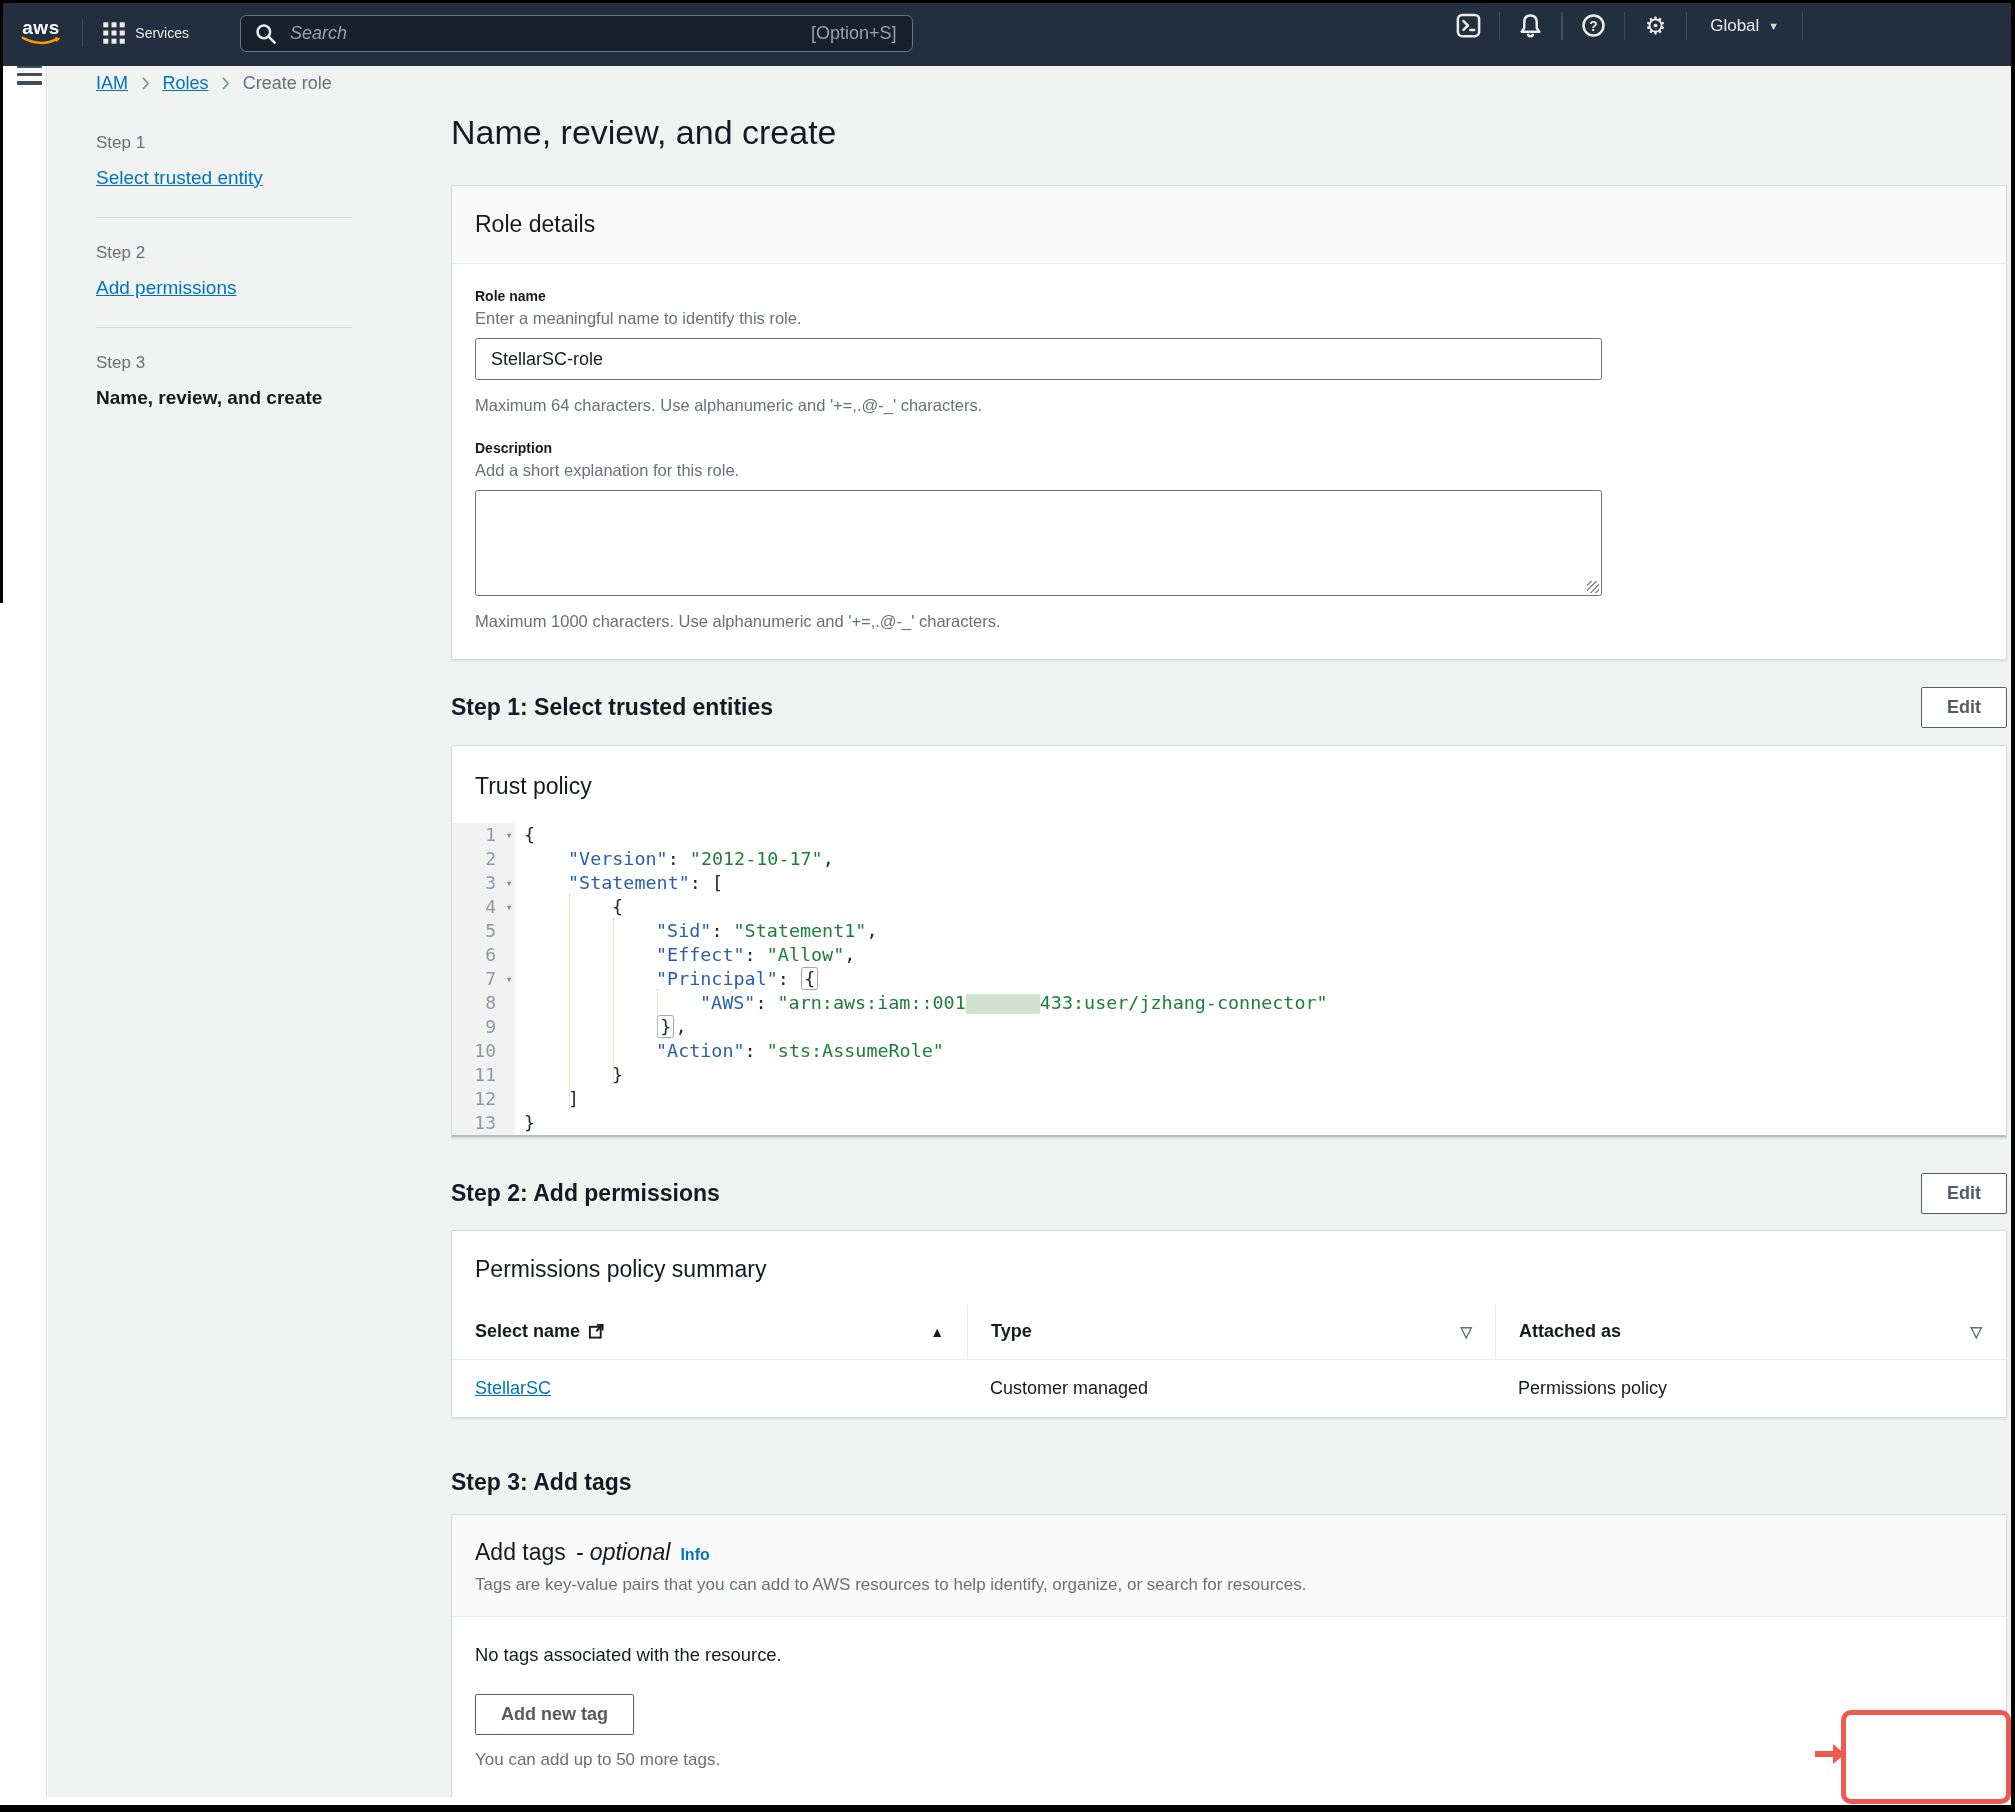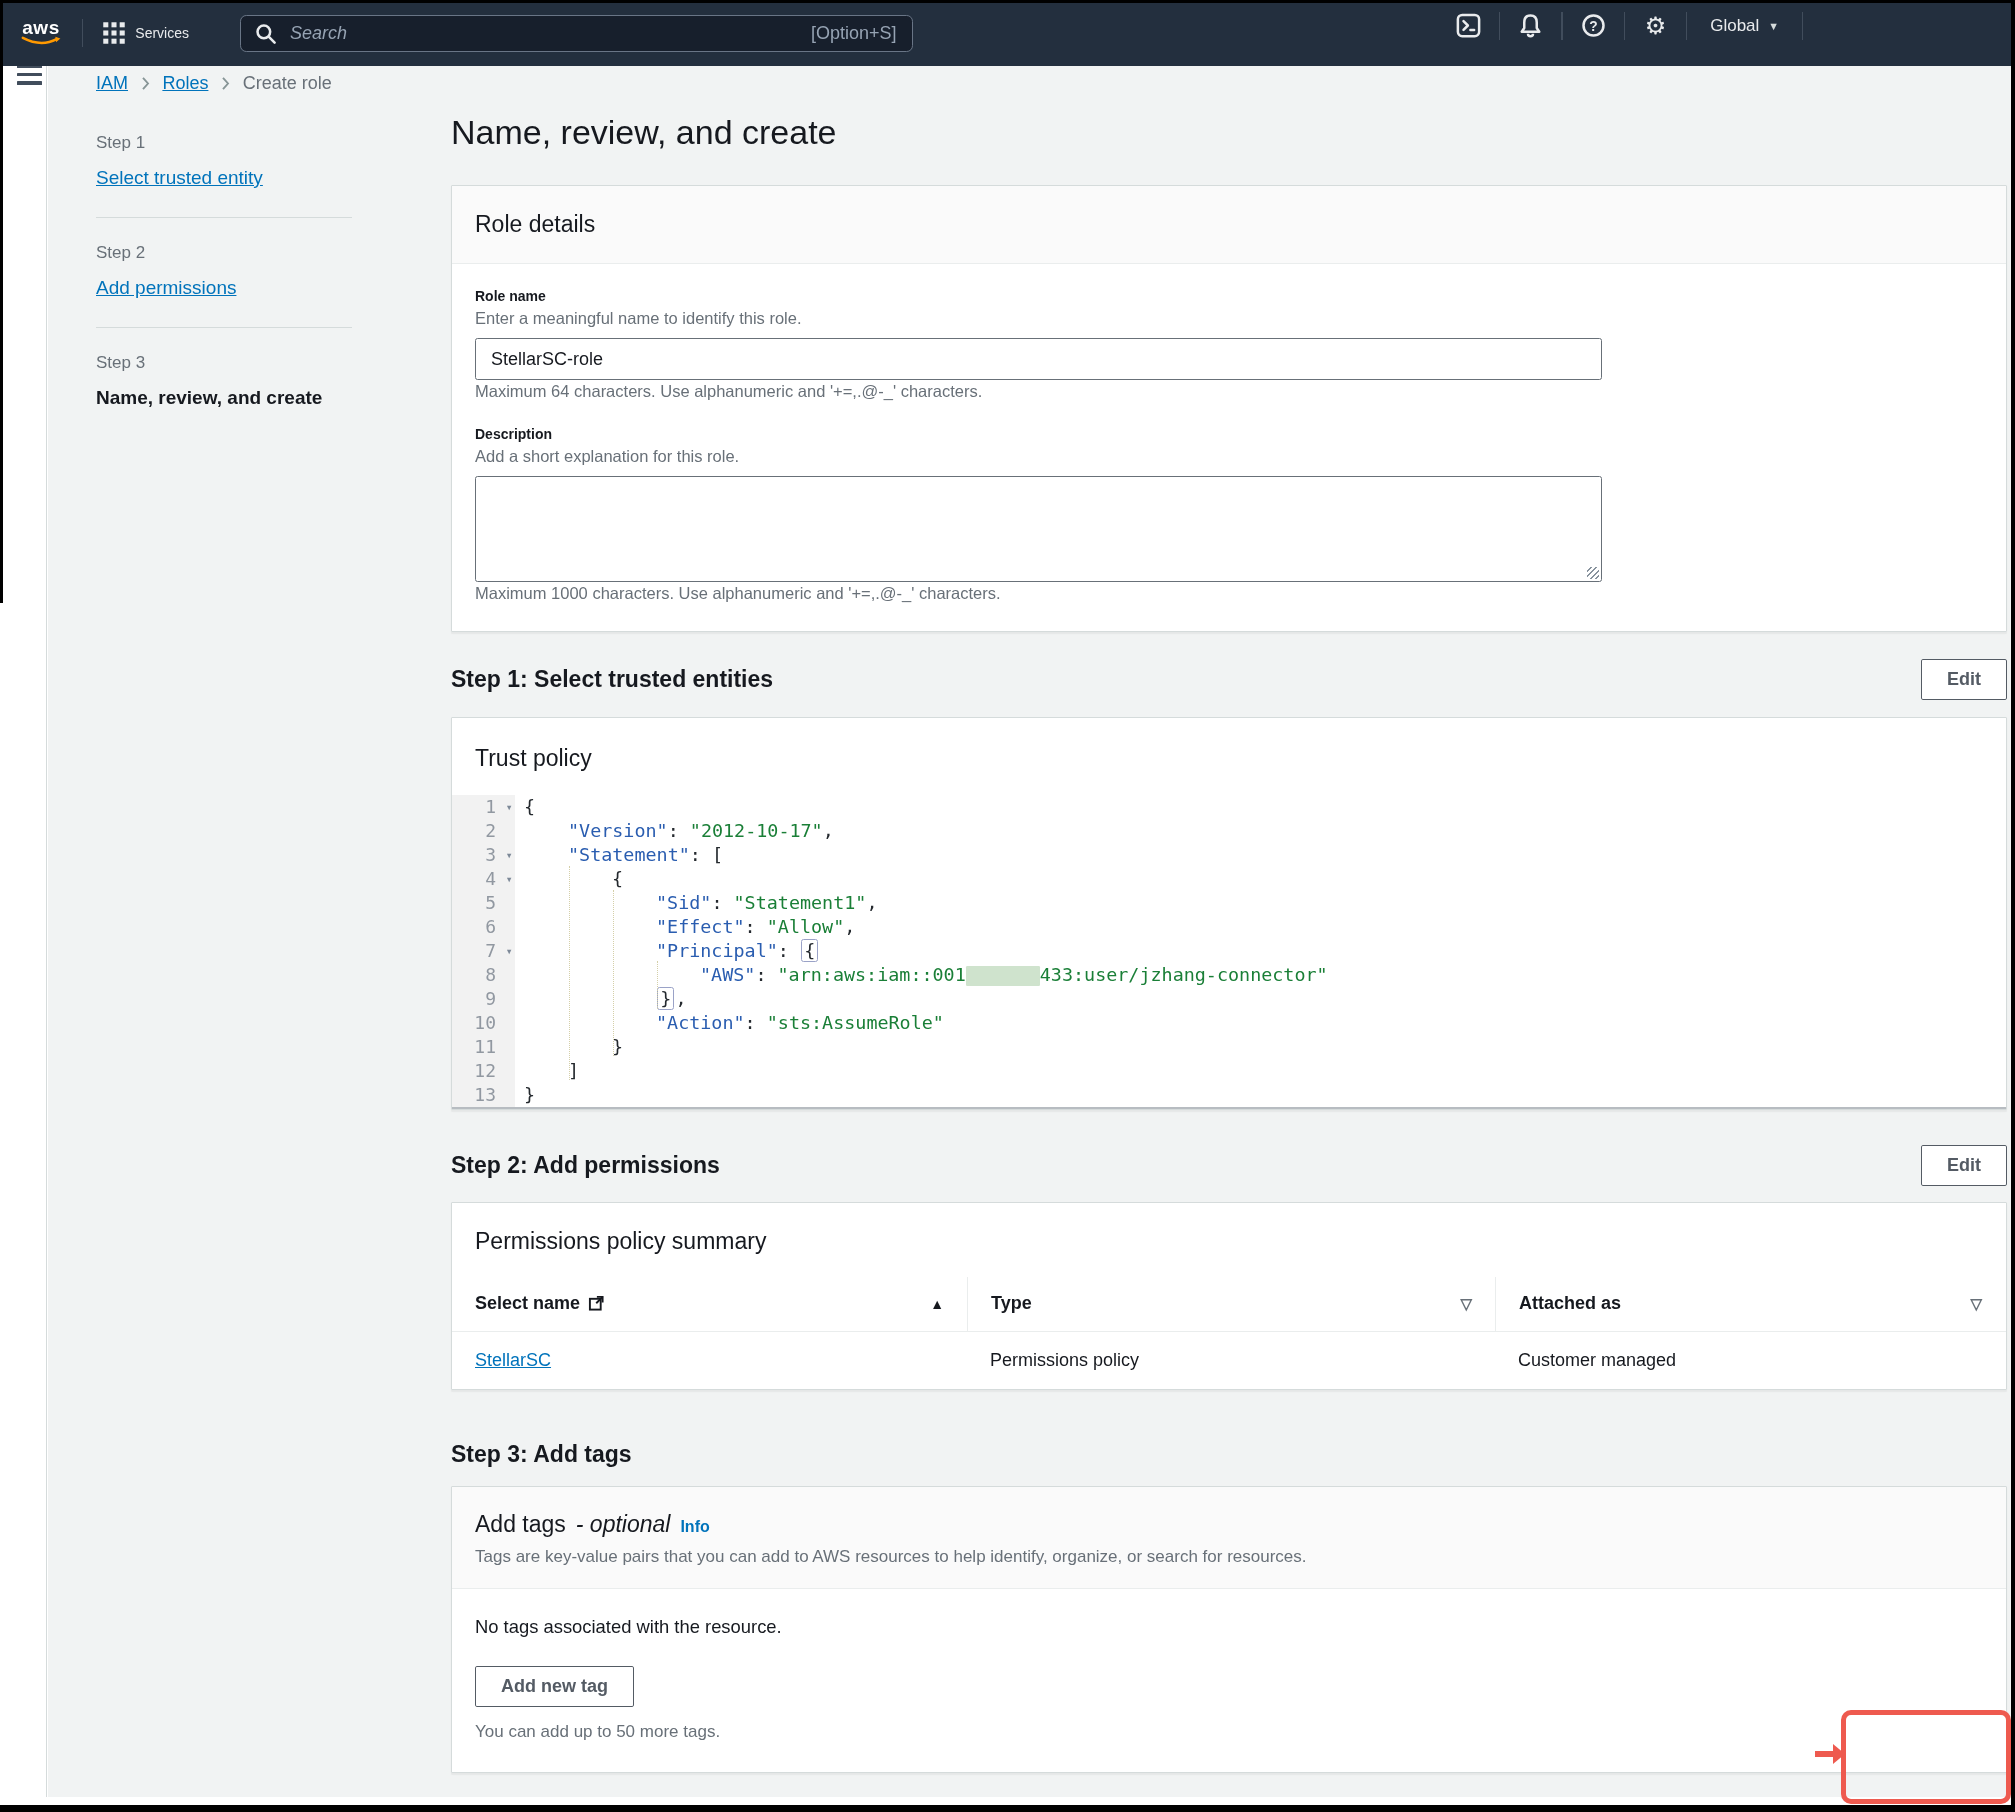--- a/index.html
+++ b/index.html
@@ -58,21 +58,21 @@
   .page-title { margin-top:62px; font-size:34px; font-weight:300; color:#16191f; }
 
   
   .card { background:#fff; border:1.3px solid #d5dbdb; border-radius:1px; box-shadow:0 1.3px 1.3px rgba(0,0,0,0.05); }
   .card-header { background:#fafafa; border-bottom:1.3px solid #eaeded; padding:25px 23px; }
   .card-title { font-size:23px; color:#16191f; }
   .card-body { padding:24px 23px 28px 23px; }
 
   .field-label { font-size:14px; font-weight:bold; color:#16191f; }
   .field-help { font-size:16.5px; color:#687078; margin-top:5px; }
-  .field-constraint { font-size:16.5px; color:#687078; margin-top:2px; }
+  .field-constraint { font-size:16.5px; color:#687078; margin-top:16px; }
   .text-input { display:block; width:1127px; height:42px; border:1.3px solid #687078; border-radius:2.5px;
     font-size:18px; color:#16191f; padding:0 15px; margin-top:10px; outline:none; background:#fff;
     font-family:"Liberation Sans", sans-serif; }
   .textarea-wrap { position:relative; width:1127px; margin-top:10px; }
   .descr-textarea { display:block; width:1127px; height:106px; border:1.3px solid #687078; border-radius:2.5px;
     resize:none; outline:none; background:#fff; }
   .resize-grip { position:absolute; right:3.2px; bottom:3.2px; width:11.4px; height:11.4px;
     background:repeating-linear-gradient(135deg, transparent 0 2.5px, #87929d 2.5px 3.8px); }
   .descr-gap { height:25px; }
 
@@ -351,22 +351,22 @@
             <span>Type</span>
             <span class="filter-icon">▽</span>
           </div>
           <div>
             <span>Attached as</span>
             <span class="filter-icon">▽</span>
           </div>
         </div>
         <div class="perm-row">
           <div><span class="policy-link">StellarSC</span></div>
+          <div>Customer managed</div>
           <div>Permissions policy</div>
-          <div>Customer managed</div>
         </div>
       </div>
     </div>
 
     <div class="step-row" style="margin-top:51px;">
       <div class="step-heading">Step 3: Add tags</div>
     </div>
 
     <div class="card" style="margin-top:18px;">
       <div class="card-header" style="padding:24px 23px 21.5px 23px;">

